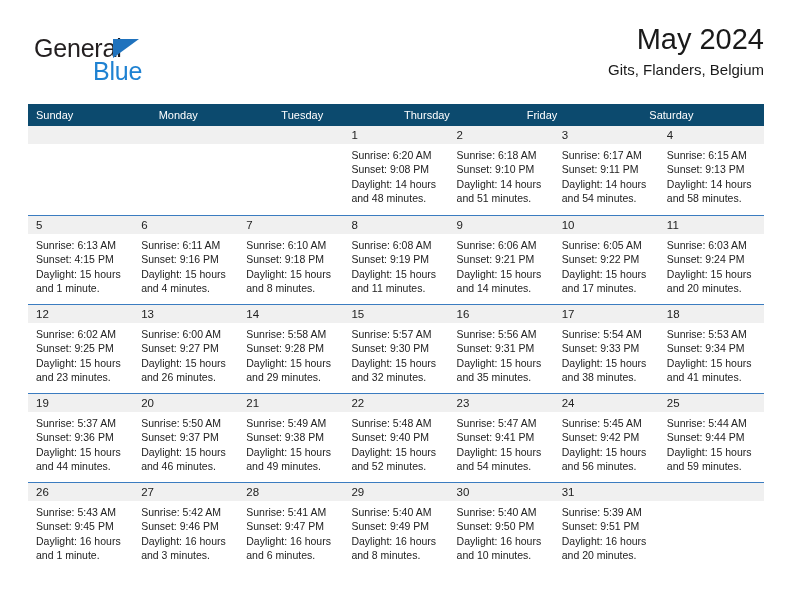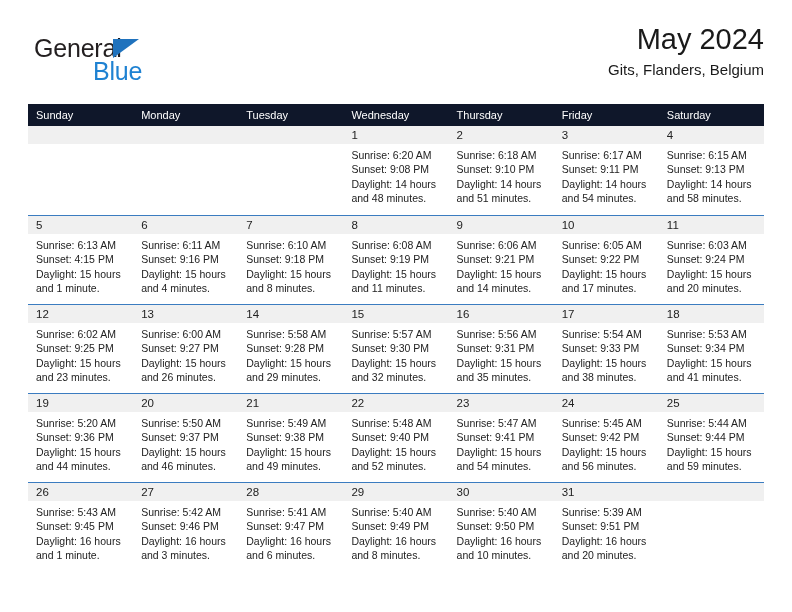--- a/index.html
+++ b/index.html
@@ -85,21 +85,21 @@
 
   
   .calendar {
     position: absolute;
     left: 28px;
     top: 104px;
     width: 736px;
   }
   .dow-row {
     display: flex;
-    background: #0f172a;
+    background: #0c4a6e;
     height: 22px;
   }
   .dow {
     flex: 1 1 0;
     color: #ffffff;
     font-size: 11px;
     line-height: 22px;
     padding-left: 8px;
     box-sizing: border-box;
     white-space: nowrap;
@@ -161,21 +161,20 @@
     </div>
 
   </div>
 
   <div class="calendar">
 
     <div class="dow-row">
       <div class="dow">Sunday</div>
       <div class="dow">Monday</div>
       <div class="dow">Tuesday</div>
-      <div class="dow">Wednesday</div>
       <div class="dow">Thursday</div>
       <div class="dow">Friday</div>
       <div class="dow">Saturday</div>
     </div>
 
     <div id="weeks-host">
         <div class="week first">
           <div class="cell empty">
             <div class="daynum-band"></div>
           </div>
@@ -349,21 +348,21 @@
               <div class="line">Sunset: 9:34 PM</div>
               <div class="line">Daylight: 15 hours</div>
               <div class="line">and 41 minutes.</div>
             </div>
           </div>
         </div>
         <div class="week">
           <div class="cell">
             <div class="daynum-band">19</div>
             <div class="lines">
-              <div class="line">Sunrise: 5:20 AM</div>
+              <div class="line">Sunrise: 5:37 AM</div>
               <div class="line">Sunset: 9:36 PM</div>
               <div class="line">Daylight: 15 hours</div>
               <div class="line">and 44 minutes.</div>
             </div>
           </div>
           <div class="cell">
             <div class="daynum-band">20</div>
             <div class="lines">
               <div class="line">Sunrise: 5:50 AM</div>
               <div class="line">Sunset: 9:37 PM</div>

